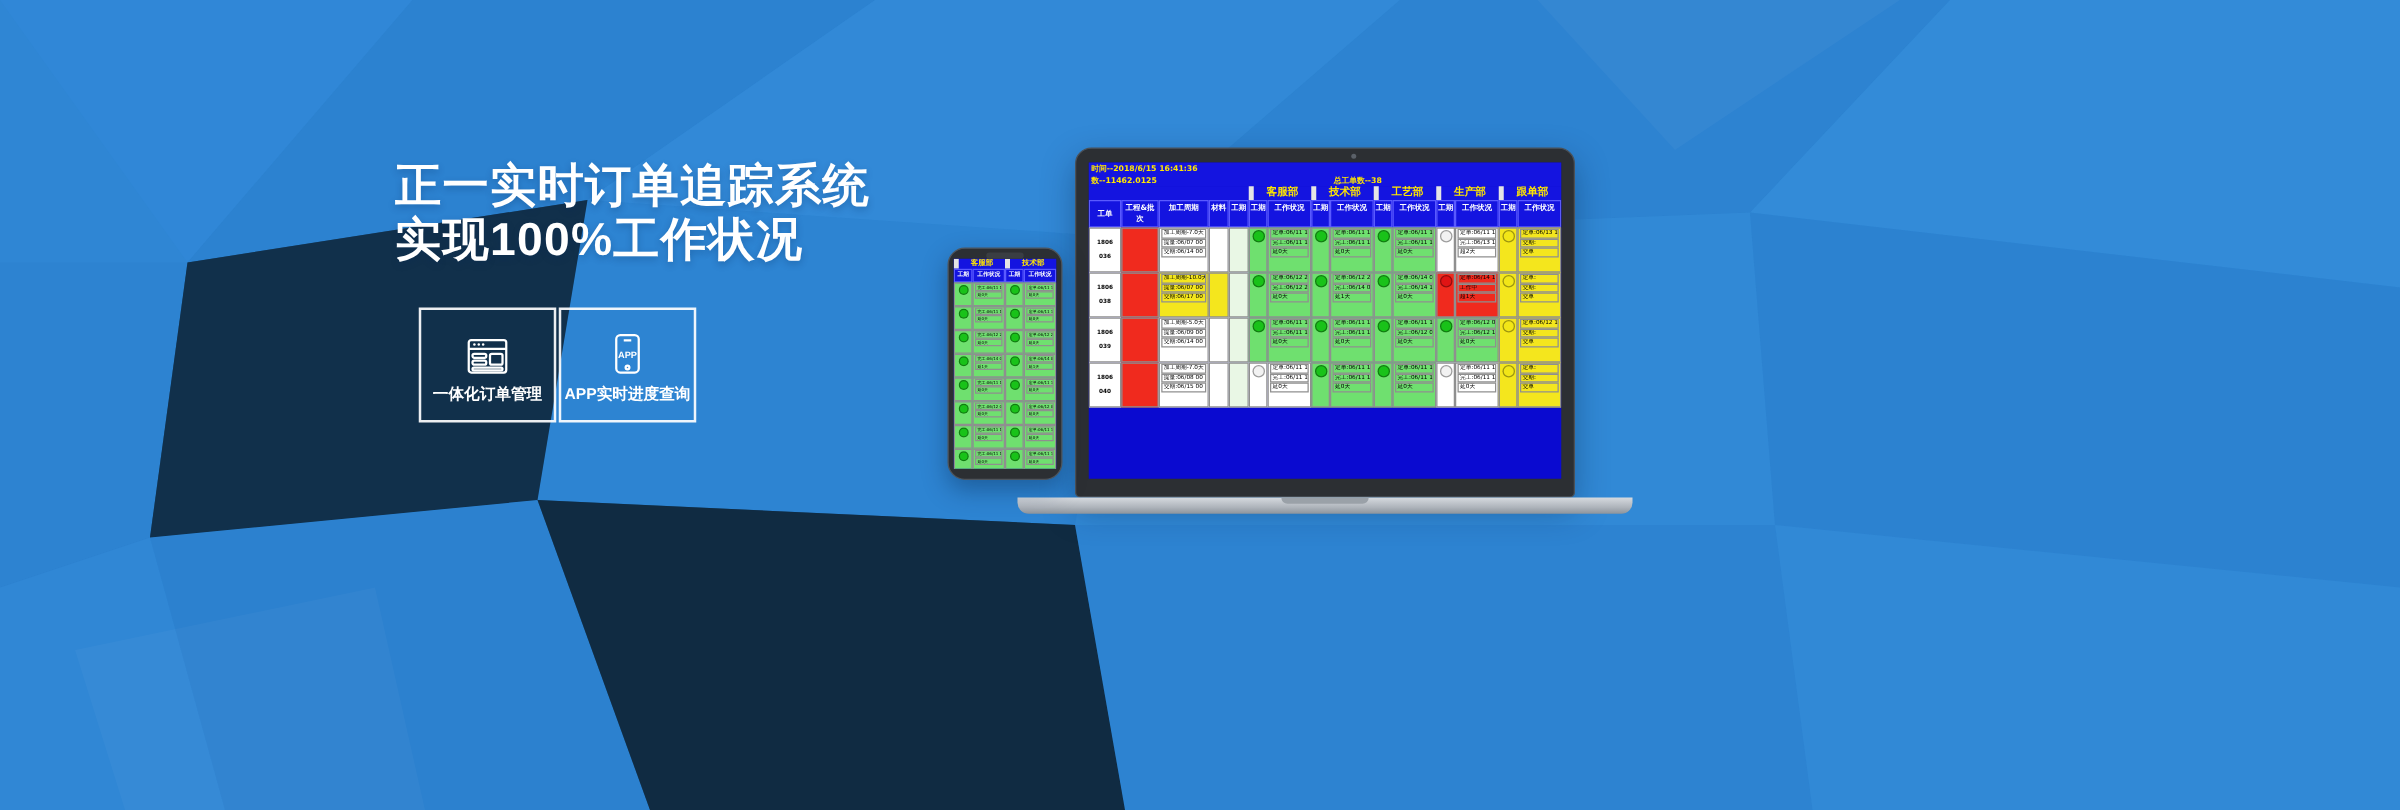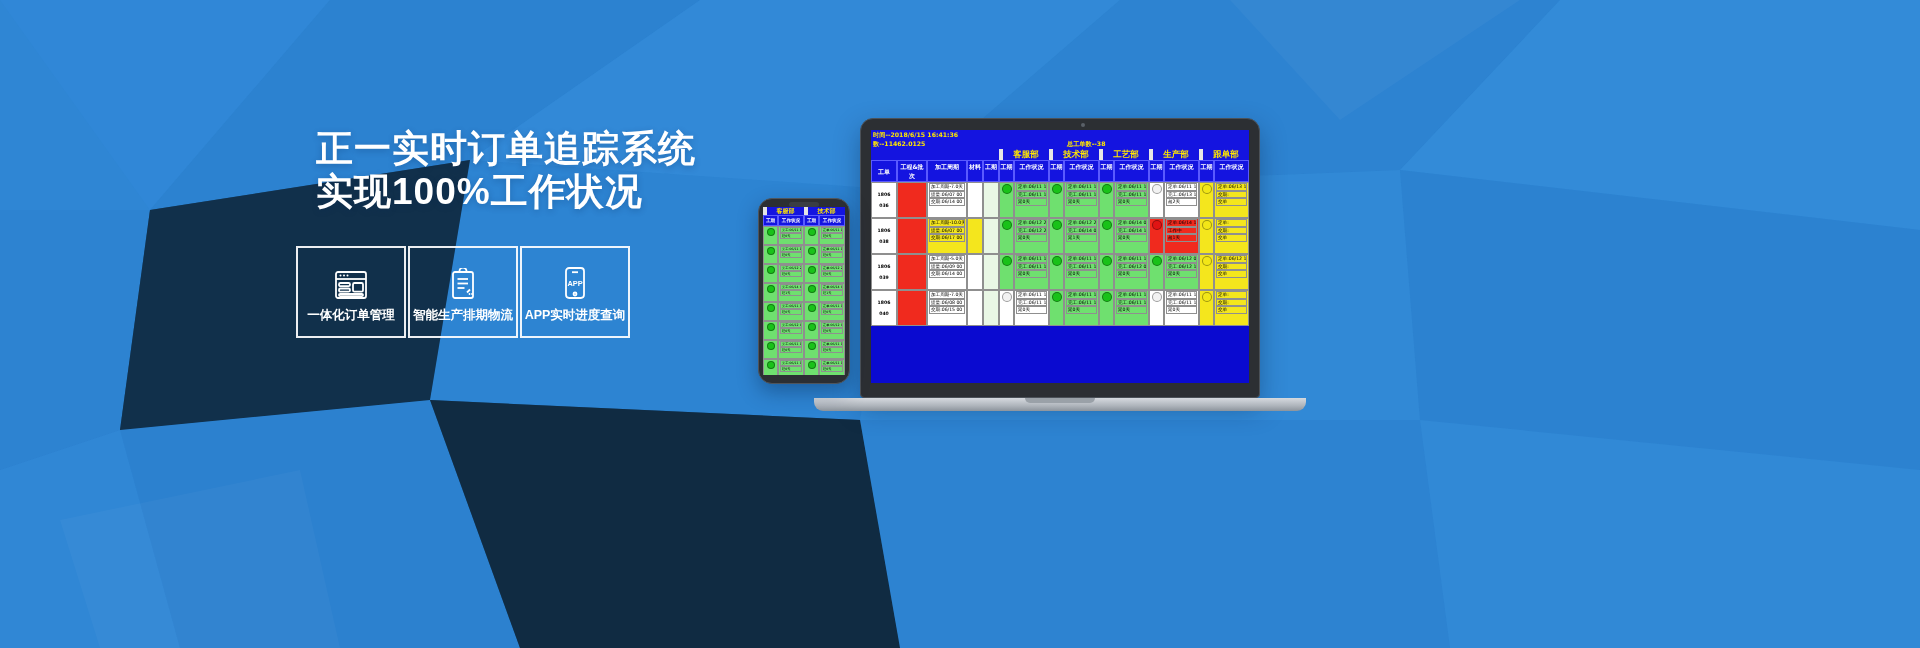--- a/index.html
+++ b/index.html
@@ -22,21 +22,21 @@
     letter-spacing:1px;white-space:nowrap;
     text-shadow:0 2px 6px rgba(0,40,90,.28);
     margin-left:20px;
   }
   .headline .l2{display:block;}
 
   .features{display:flex;margin-top:32px;}
   .fbox{
     width:110px;height:92px;border:2px solid rgba(255,255,255,.92);
     display:flex;flex-direction:column;align-items:center;justify-content:center;
-    padding:8px 6px 6px;box-sizing:border-box;margin-right:1px;
+    padding:8px 6px 6px;box-sizing:border-box;margin-right:1px;margin-left:39px;
   }
   .fbox + .fbox{margin-left:1px;}
   .fico{height:38px;display:flex;align-items:flex-end;justify-content:center;}
   .flabel{color:#ffffff;font-size:12.5px;font-weight:bold;margin-top:7px;white-space:nowrap;}
 
   
   .laptop{position:absolute;left:860px;top:118px;}
   .lid{
     width:400px;height:280px;background:#2c2f33;border-radius:13px 13px 4px 4px;
     padding:11px 10px 14px 10px;box-sizing:border-box;
@@ -153,35 +153,20 @@
             <circle cx="13.5" cy="5.6" r="1" fill="#fff" stroke="none"></circle>
             <rect x="5" y="13" width="11" height="3.2" rx="1.4"></rect>
             <rect x="5" y="18.5" width="11" height="3.2" rx="1.4"></rect>
             <rect x="19" y="13" width="10" height="8.7" rx="1.4"></rect>
             <rect x="5" y="24" width="24" height="2.2" rx="1.1"></rect>
           </svg>
         </div>
         <div class="flabel">一体化订单管理</div>
       </div>
 
-      <div class="fbox">
-        <div class="fico">
-          <svg width="30" height="32" viewBox="0 0 30 32" fill="none" stroke="#ffffff" stroke-width="1.8">
-            <path d="M7 4h16a2 2 0 0 1 2 2v22a2 2 0 0 1-2 2H7a2 2 0 0 1-2-2V6a2 2 0 0 1 2-2z"></path>
-            <path d="M11.5 4.2V3a3.5 3.5 0 0 1 7 0v1.2"></path>
-            <line x1="9.5" y1="11" x2="20" y2="11"></line>
-            <line x1="9.5" y1="15.5" x2="20" y2="15.5"></line>
-            <line x1="9.5" y1="20" x2="16.5" y2="20"></line>
-            <path d="M19 24.5l3-3"></path>
-            <circle cx="21.5" cy="26" r=".9" fill="#fff" stroke="none"></circle>
-            <circle cx="24" cy="26" r=".9" fill="#fff" stroke="none"></circle>
-          </svg>
-        </div>
-        <div class="flabel">智能生产排期物流</div>
-      </div>
 
       <div class="fbox">
         <div class="fico">
           <svg width="26" height="34" viewBox="0 0 26 34" fill="none" stroke="#ffffff" stroke-width="1.8">
             <rect x="4" y="2" width="18" height="30" rx="3.2"></rect>
             <line x1="10" y1="6.2" x2="16" y2="6.2"></line>
             <circle cx="13" cy="28" r="1.5"></circle>
             <text x="13" y="20" text-anchor="middle" font-family="Liberation Sans, sans-serif" font-size="7.4" font-weight="bold" fill="#ffffff" stroke="none">APP</text>
           </svg>
         </div>

